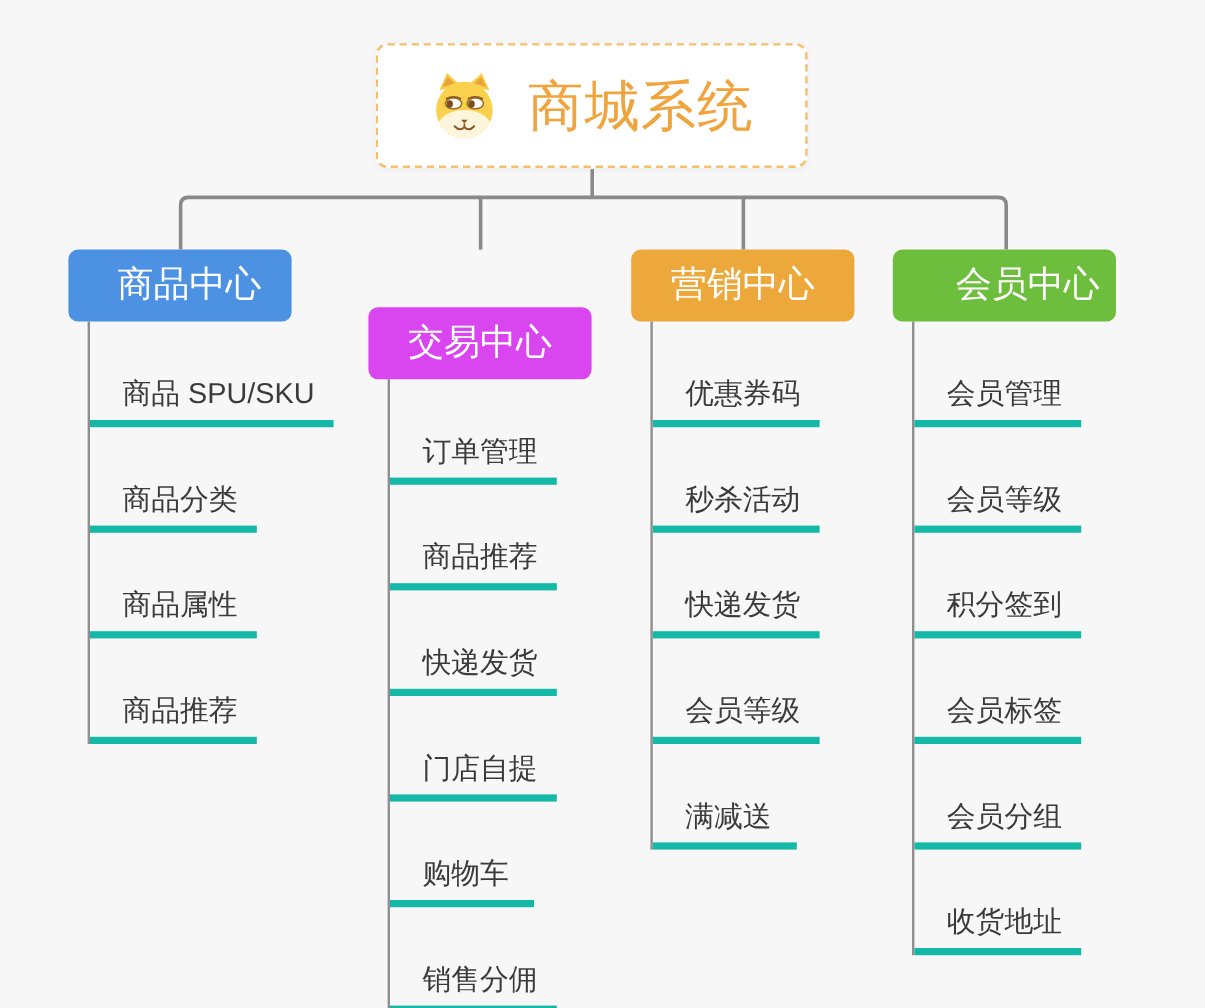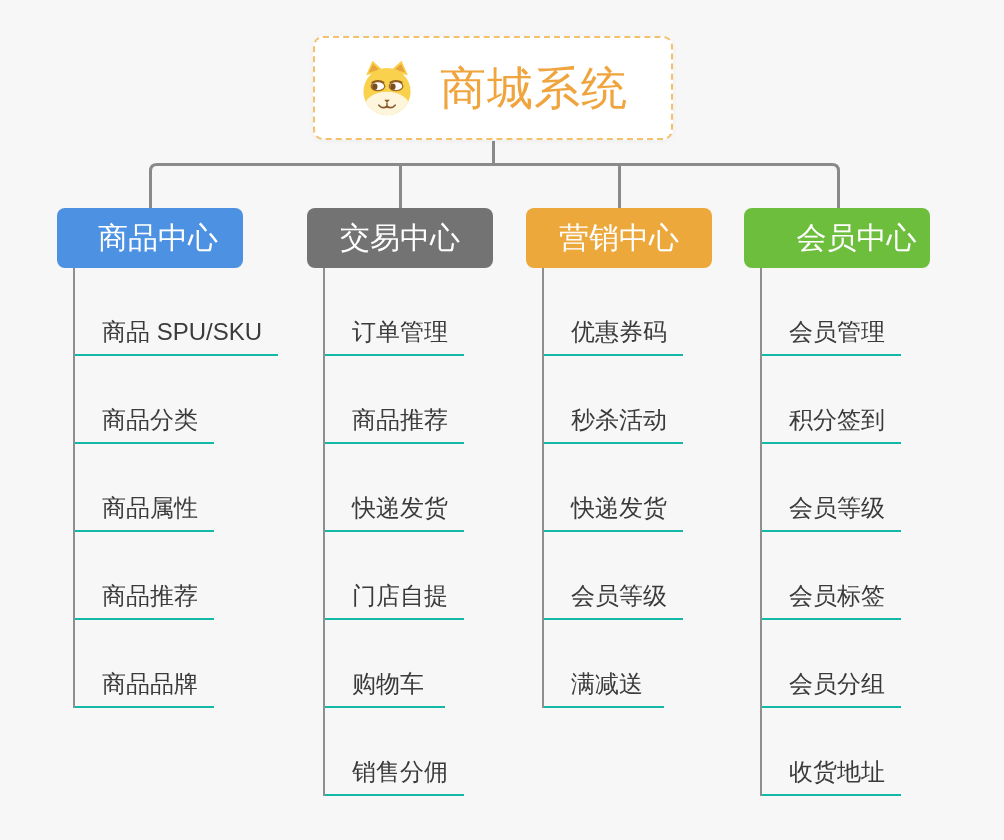--- a/index.html
+++ b/index.html
@@ -66,21 +66,21 @@
     margin: 0 0 0 16px;
     padding: 0;
     border-left: 2px solid #8f8f8f;
   }
   ul.leaves li {
     box-sizing: border-box;
     height: 88px;
     display: flex;
     align-items: flex-end;
     padding: 0 16px 6px 27px;
-    border-bottom: 2px solid #14b8a6;
+    border-bottom: 6px solid #14b8a6;
     width: fit-content;
     min-width: 120px;
     font-size: 24px;
     color: #3b3b3b;
     white-space: nowrap;
     cursor: pointer;
   }
   .b0 { background: #4d91e3; padding-left: 16px; }
   .b1 { background: #e35352; }
   .b2 { background: #eca83b; }
@@ -126,26 +126,25 @@
     <span class="root-title">商城系统</span>
   </div>
 
   <div class="branch" style="left:57px">
     <div class="branch-box b0" style="background-color: rgb(77, 145, 227);">商品中心</div>
     <ul class="leaves">
       <li>商品 SPU/SKU</li>
       <li>商品分类</li>
       <li>商品属性</li>
       <li>商品推荐</li>
-      <li>商品品牌</li>
     </ul>
   </div>
 
   <div class="branch" style="left:307px">
-    <div class="branch-box b1" style="background-color: #737373;">交易中心</div>
+    <div class="branch-box b1" style="background-color: #d946ef; margin-top: 48px;">交易中心</div>
     <ul class="leaves">
       <li>订单管理</li>
       <li>商品推荐</li>
       <li>快递发货</li>
       <li>门店自提</li>
       <li>购物车</li>
       <li>销售分佣</li>
     </ul>
   </div>
 
@@ -157,21 +156,21 @@
       <li>快递发货</li>
       <li>会员等级</li>
       <li>满减送</li>
     </ul>
   </div>
 
   <div class="branch" style="left:744px">
     <div class="branch-box b3" style="background-color: rgb(110, 190, 62); padding-left: 39px;">会员中心</div>
     <ul class="leaves">
       <li>会员管理</li>
+      <li>会员等级</li>
       <li>积分签到</li>
-      <li>会员等级</li>
       <li>会员标签</li>
       <li>会员分组</li>
       <li>收货地址</li>
     </ul>
   </div>
 
 </div>
 
 </body></html>

